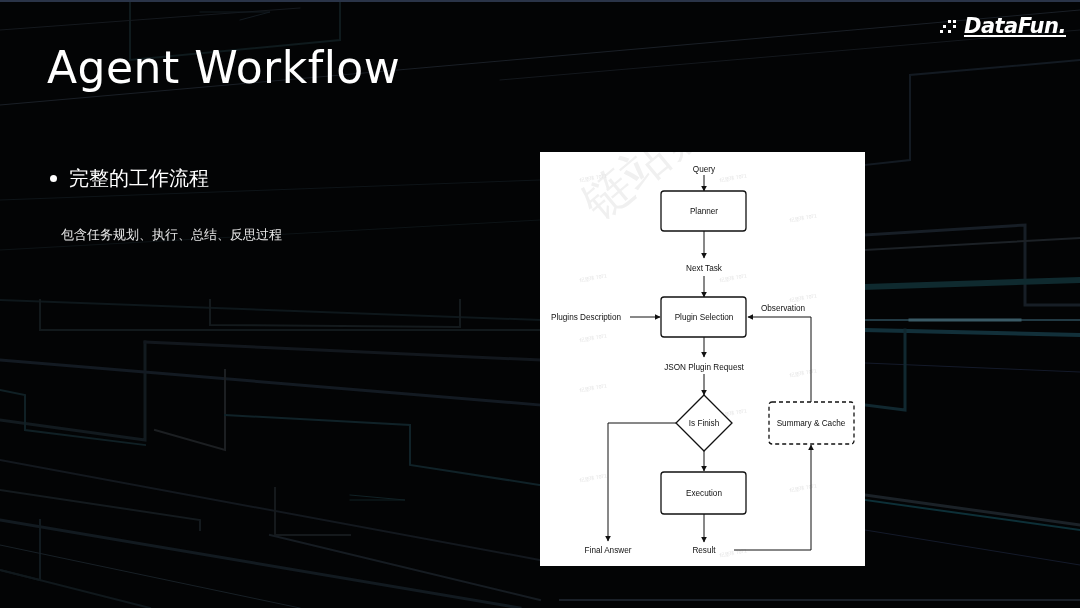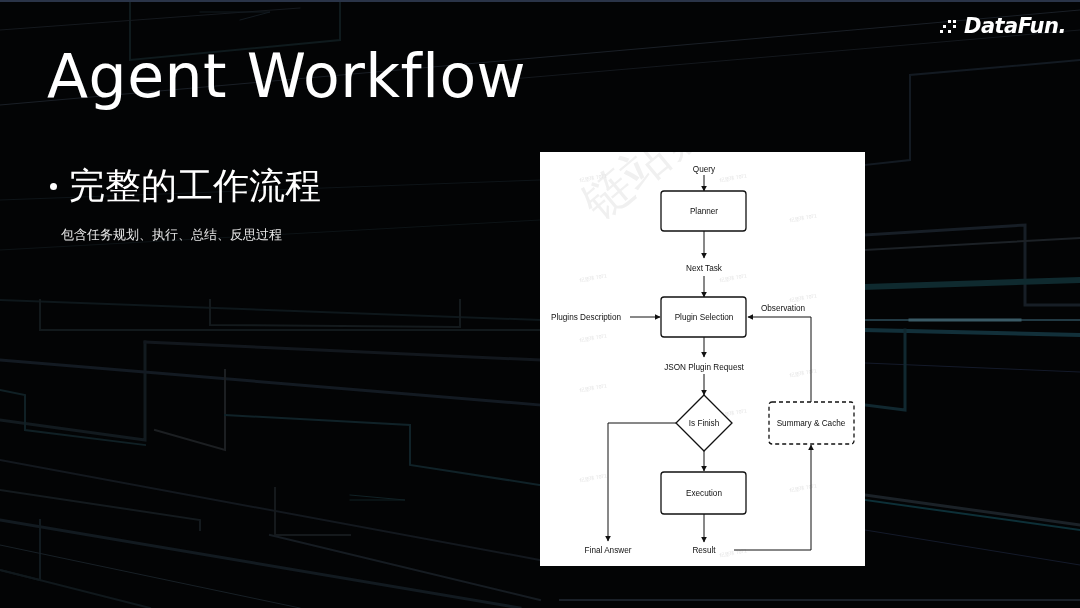--- a/index.html
+++ b/index.html
@@ -5,36 +5,36 @@
   html, body { margin: 0; padding: 0; }
   body {
     width: 1080px; height: 608px; overflow: hidden; position: relative;
     background: #030405;
     font-family: "Liberation Sans", "DejaVu Sans", sans-serif;
   }
   #bg { position: absolute; left: 0; top: 0; width: 1080px; height: 608px; }
   .top-strip { position: absolute; left: 0; top: 0; width: 1080px; height: 2px; background: #2a3448; }
   .logo {
     position: absolute; right: 14px; top: 12px; height: 28px;
-    display: flex; align-items: center; gap: 4px; color: #fff;
+    display: flex; align-items: center; gap: 4px; color: #fff; text-decoration: underline;
   }
   .logo-dots { width: 20px; height: 16px; position: relative; }
   .logo-dots i { position: absolute; width: 3px; height: 3px; background: #fff; }
   .logo-text {
     font-family: "DejaVu Sans", sans-serif; font-style: italic; font-weight: bold;
     font-size: 21px; letter-spacing: -0.5px; color: #fff;
   }
   .title {
     position: absolute; left: 47px; top: 46px;
     font-family: "DejaVu Sans", sans-serif; font-weight: normal;
-    font-size: 60px; color: #ffffff; letter-spacing: 0.5px; line-height: 1;
+    font-size: 44px; color: #ffffff; letter-spacing: 0.5px; line-height: 1;
   }
   .bullet {
     position: absolute; left: 50px; top: 168px; display: flex; align-items: center;
-    color: #fff; font-size: 36px; line-height: 1;
+    color: #fff; font-size: 20px; line-height: 1;
   }
   .bullet-dot { width: 7px; height: 7px; border-radius: 50%; background: #fff; margin-right: 12px; }
   .subtext {
     position: absolute; left: 61px; top: 228px; color: #e8e8e8; font-size: 13px; line-height: 1;
     font-family: "DejaVu Sans", sans-serif;
   }
   .panel {
     position: absolute; left: 540px; top: 152px; width: 325px; height: 414px;
     background: #ffffff; overflow: hidden;
   }

